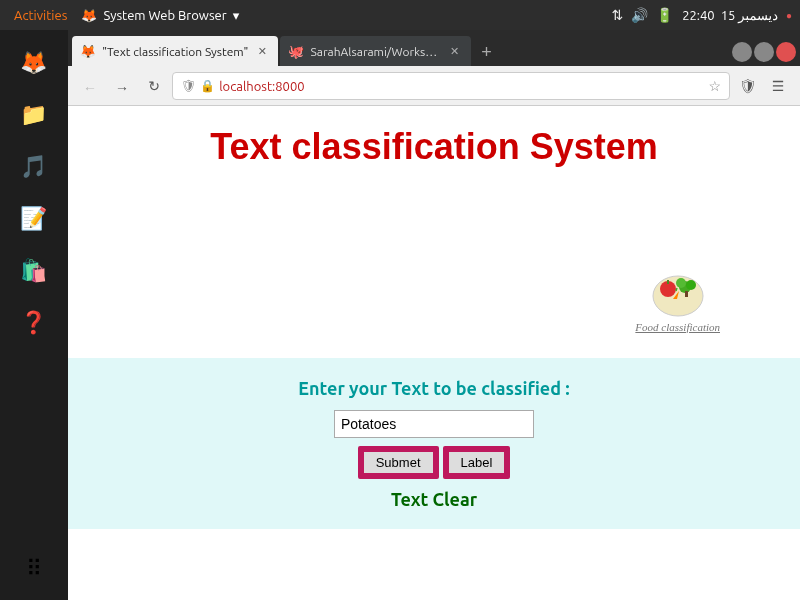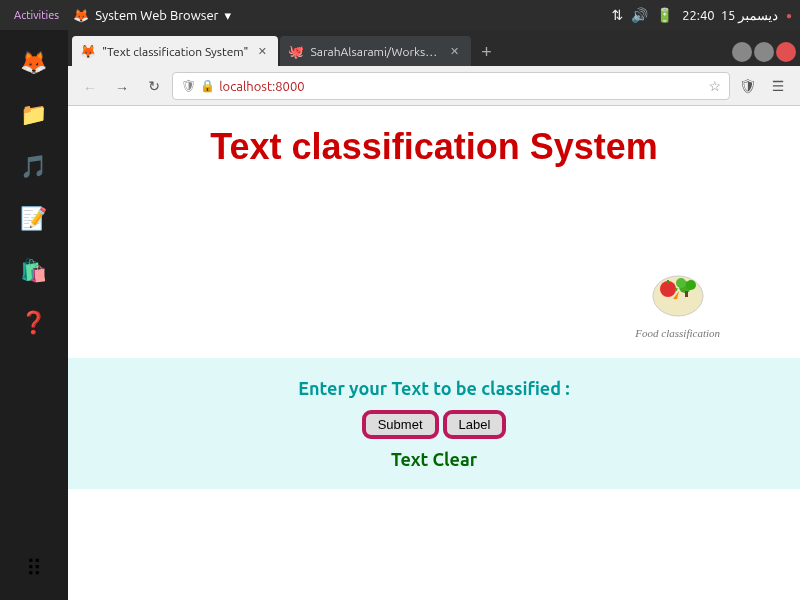--- a/index.html
+++ b/index.html
@@ -9,22 +9,22 @@
     #top-bar {
       height: 30px;
       background: #2d2d2d;
       display: flex;
       align-items: center;
       color: white;
       font-size: 13px;
       padding: 0 8px;
     }
     #activities-btn {
-      color: #f0abfc;
-      font-size: 11px;
+      color: #f97316;
+      font-size: 13px;
       cursor: pointer;
       padding: 12px 6px;
       height: 100%;
       display: flex;
       align-items: center;
     }
     #top-bar-center {
       display: flex;
       align-items: center;
       gap: 6px;
@@ -195,21 +195,22 @@
     #food-logo {
       width: 70px;
       height: 60px;
       position: relative;
     }
     #food-label-text {
       font-size: 12px;
       color: #888;
       font-style: italic;
       font-family: cursive;
-      margin-top: 6px;
+      margin-top: 0;
+      text-decoration: underline;
     }
 
     #classify-section {
       width: 100%;
       background: #e0f8f8;
       padding: 20px;
       display: flex;
       flex-direction: column;
       align-items: center;
       margin-top: 100px;
@@ -230,22 +231,22 @@
       margin-bottom: 8px;
     }
     #buttons-row {
       display: flex;
       gap: 4px;
       margin-bottom: 10px;
     }
     .action-btn {
       padding: 3px 12px;
       background: #ddd;
-      border: 4px solid #be185d;
-      border-radius: 9px;
+      border: 6px solid #be185d;
+      border-radius: 2px;
       font-size: 13px;
       cursor: pointer;
     }
     #text-label-output {
       font-size: 18px;
       font-weight: bold;
       color: #006600;
     }
 
     
@@ -366,20 +367,21 @@
           <polygon points="30,38 36,30 34,38" fill="#ff8800"></polygon>
           <line x1="33" y1="30" x2="34" y2="27" stroke="#44aa22" stroke-width="1.5"></line>
         </svg>
         <div id="food-label-text" style="font-size:11px;color:#777;font-style:italic;text-align:center;font-family:cursive;">Food classification</div>
       </div>
 
       <div style="height: 80px;"></div>
 
       <div id="classify-section" style="background: rgb(224, 248, 248);">
         <div id="classify-prompt" style="color: rgb(0, 153, 153);">Enter your Text to be classified :</div>
+        <input id="text-input" type="text" value="Potatoes" style="">
         <div id="buttons-row">
           <button class="action-btn">Submet</button>
           <button class="action-btn">Label</button>
         </div>
         <div id="text-label-output" style="color: rgb(0, 102, 0);">Text Clear</div>
       </div>
 
     </div>
   </div>
 </div>

